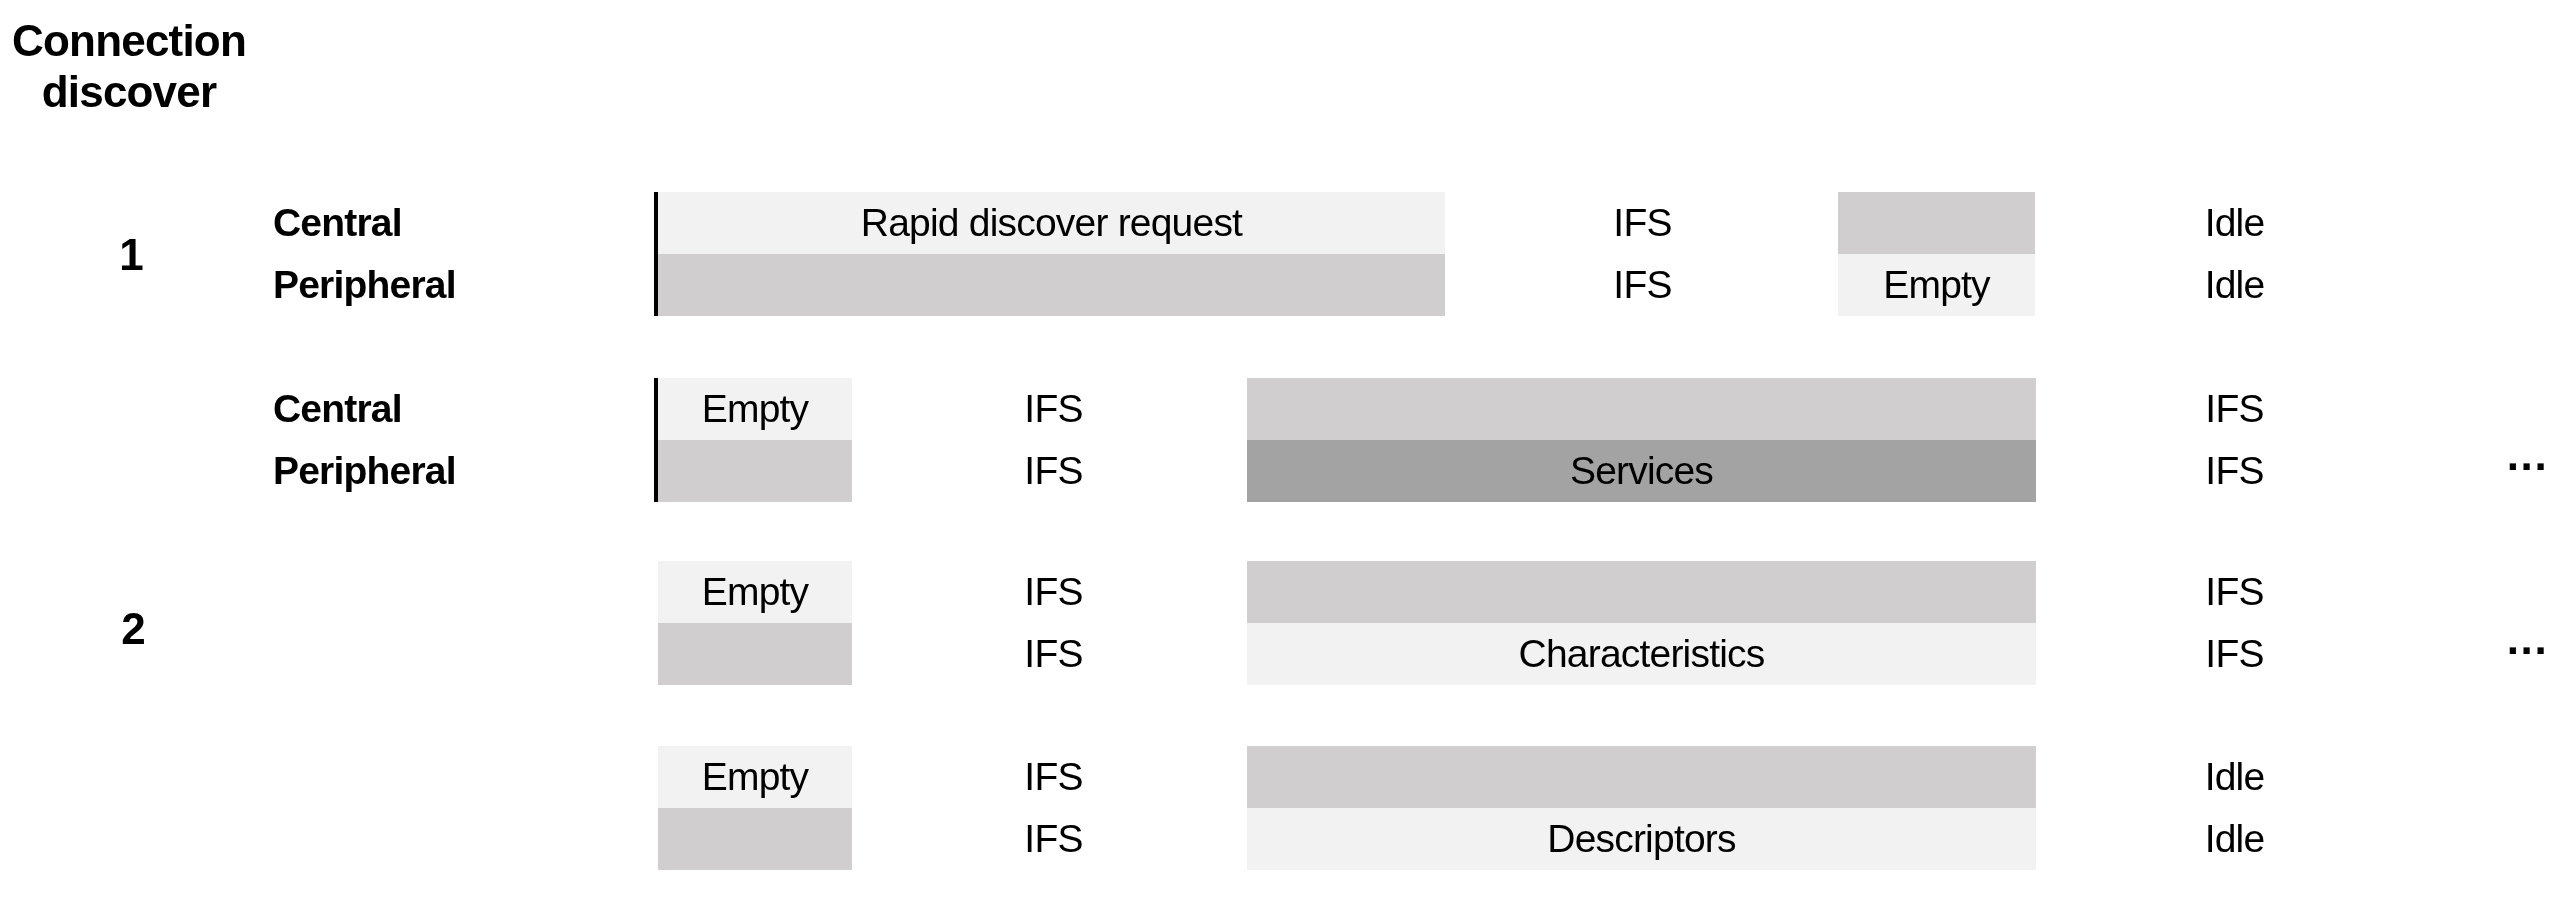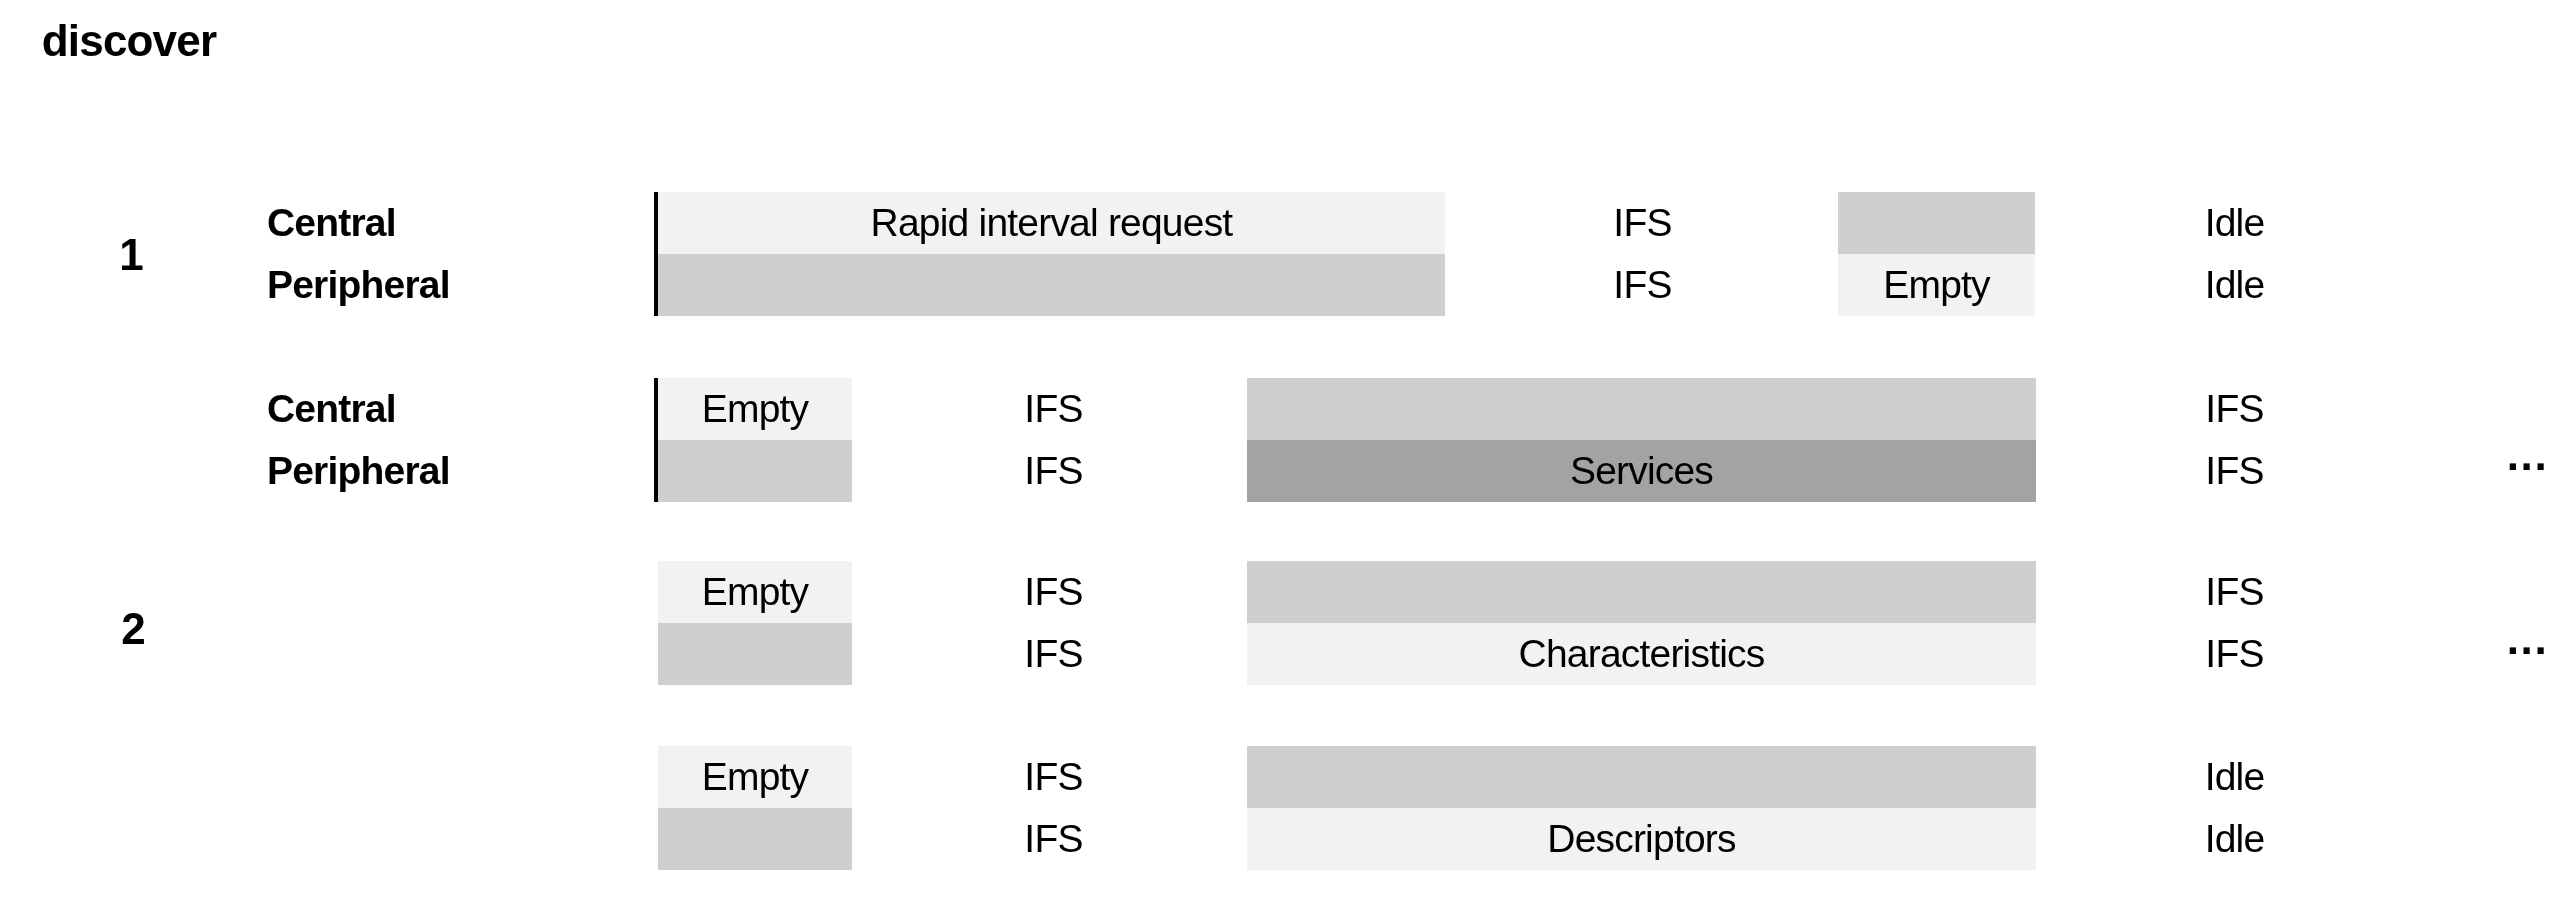--- a/index.html
+++ b/index.html
@@ -20,21 +20,21 @@
   
   .title{left:8px;top:14.5px;width:242px;text-align:center;
          font-size:44px;font-weight:bold;line-height:51px;letter-spacing:-0.8px;}
 
   
   .num{width:81px;height:62px;font-size:44px;font-weight:bold;}
   .num1{left:91px;top:224px;}
   .num2{left:93px;top:598px;}
 
   
-  .role{left:267px;width:338px;justify-content:flex-start;}
+  .role{left:273px;width:338px;justify-content:flex-start;}
 
   
   .marker{left:654px;width:4.8px;}
   .mk1{top:192px;height:124px;}
   .mk2{top:378px;height:124px;}
 
   
   .box-wide1 {left:658px;width:787px;}   
   .box-small {left:658px;width:194px;}   
   .box-wide2 {left:1247px;width:789px;}  
@@ -53,32 +53,33 @@
   .more{font-size:44px;font-weight:bold;letter-spacing:1.6px;}
   .mo2{top:424px;height:62px;}
   .mo3{top:608px;height:62px;}
 </style>
 </head>
 <body>
 
 <div id="canvas">
 
   <div class="abs title">
+    <div>Connection</div>
     <div>discover</div>
   </div>
 
   <div class="abs flexc num num1">1</div>
   <div class="abs flexc num num2">2</div>
 
   <div class="abs flexc txt bold role r1a">Central</div>
   <div class="abs flexc txt bold role r1b">Peripheral</div>
 
   <div class="abs marker mk1" style="background-color: rgb(0, 0, 0);"></div>
 
-  <div class="abs box txt box-wide1 r1a" style="background-color: rgb(242, 242, 242);">Rapid interval request</div>
+  <div class="abs box txt box-wide1 r1a" style="background-color: rgb(242, 242, 242);">Rapid discover request</div>
   <div class="abs box txt box-wide1 r1b" style="background-color: rgb(208, 206, 206);"></div>
 
   <div class="abs flexc txt col-ifs-r1 r1a">IFS</div>
   <div class="abs flexc txt col-ifs-r1 r1b">IFS</div>
 
   <div class="abs box txt box-small1 r1a" style="background-color: rgb(208, 206, 206);"></div>
   <div class="abs box txt box-small1 r1b" style="background-color: rgb(242, 242, 242);">Empty</div>
 
   <div class="abs flexc txt col-end r1a">Idle</div>
   <div class="abs flexc txt col-end r1b">Idle</div>

